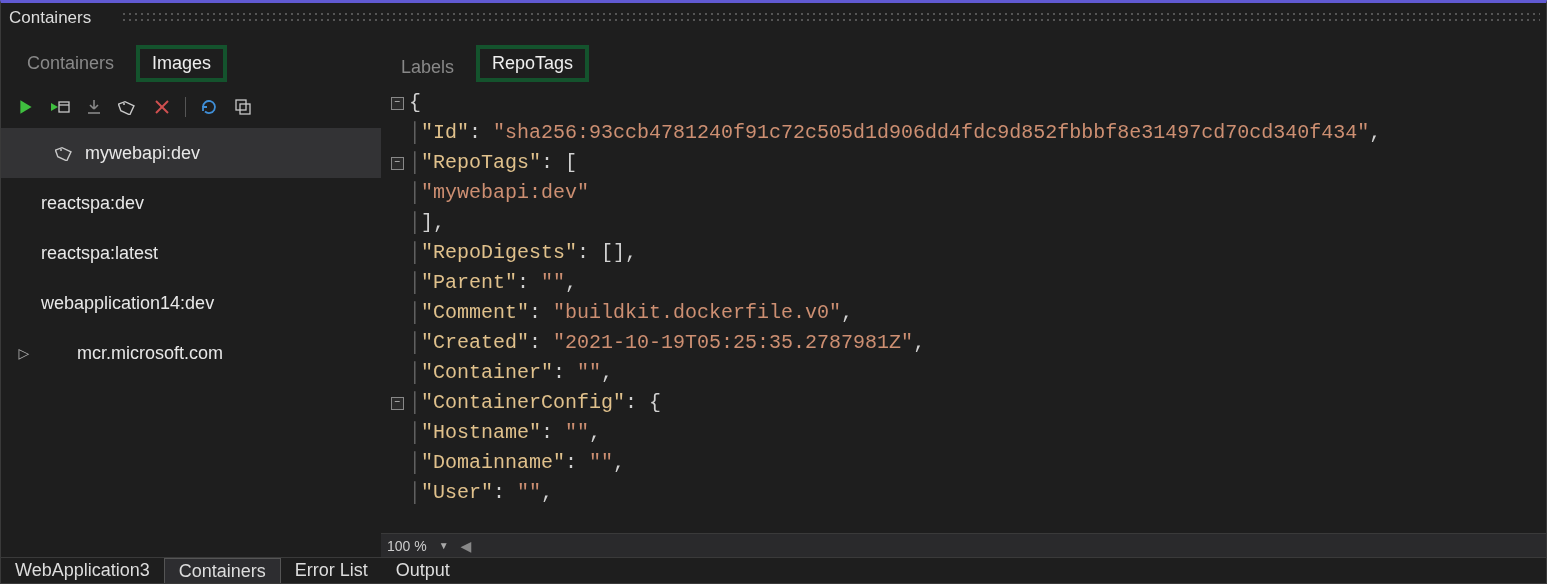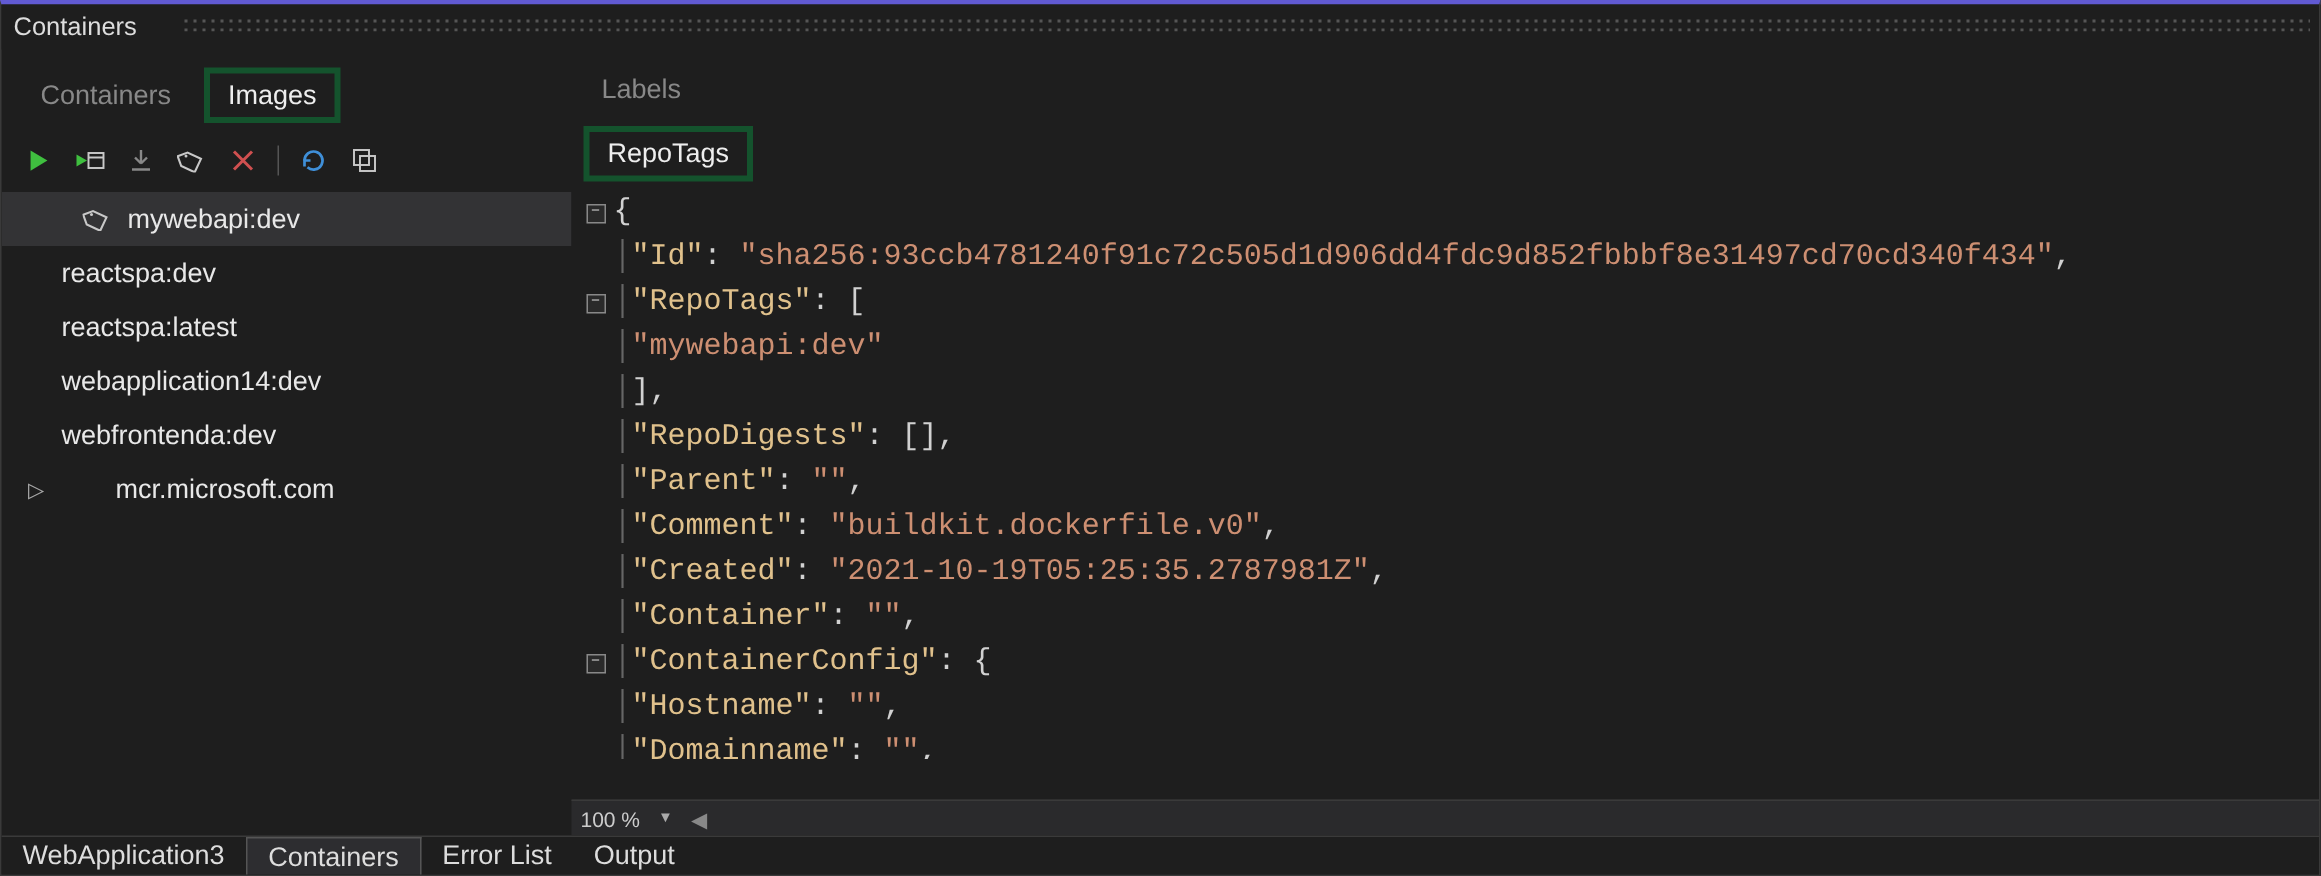--- a/index.html
+++ b/index.html
@@ -91,21 +91,21 @@
   .tree {
     flex: 1;
     overflow: auto;
     font-size: 18px;
     color: #ddd;
     padding-top: 4px;
   }
   .tree-row {
     display: flex;
     align-items: center;
-    height: 36px;
+    height: 50px;
     padding-left: 24px;
     cursor: pointer;
   }
   .tree-row.selected {
     background: #333335;
   }
   .tree-row .caret {
     width: 18px;
     display: inline-flex;
     justify-content: center;
@@ -123,24 +123,23 @@
   .indent { padding-left: 40px; }
   
   .right-pane {
     flex: 1;
     display: flex;
     flex-direction: column;
     min-width: 0;
   }
   .right-tabs {
     display: flex;
-    align-items: flex-start;
+    align-items: flex-end;
     gap: 10px;
     padding: 12px 14px 6px 8px;
-    flex-direction: column;
   }
   .code-area {
     flex: 1;
     position: relative;
     font-family: "Consolas", "Courier New", monospace;
     font-size: 20px;
     line-height: 30px;
     overflow: hidden;
     padding-left: 4px;
   }
@@ -284,23 +283,20 @@
         <span class="label">mywebapi:dev</span>
       </div>
       <div class="tree-row indent">
         <span class="label">reactspa:dev</span>
       </div>
       <div class="tree-row indent">
         <span class="label">reactspa:latest</span>
       </div>
       <div class="tree-row indent">
         <span class="label">webapplication14:dev</span>
-      </div>
-      <div class="tree-row indent">
-        <span class="label">webfrontenda:dev</span>
       </div>
       <div class="tree-row" style="padding-left:14px;">
         <span class="caret">▷</span>
         <span style="width:44px;"></span>
         <span class="label">mcr.microsoft.com</span>
       </div>
     </div>
   </div>
 
   <div class="right-pane">

